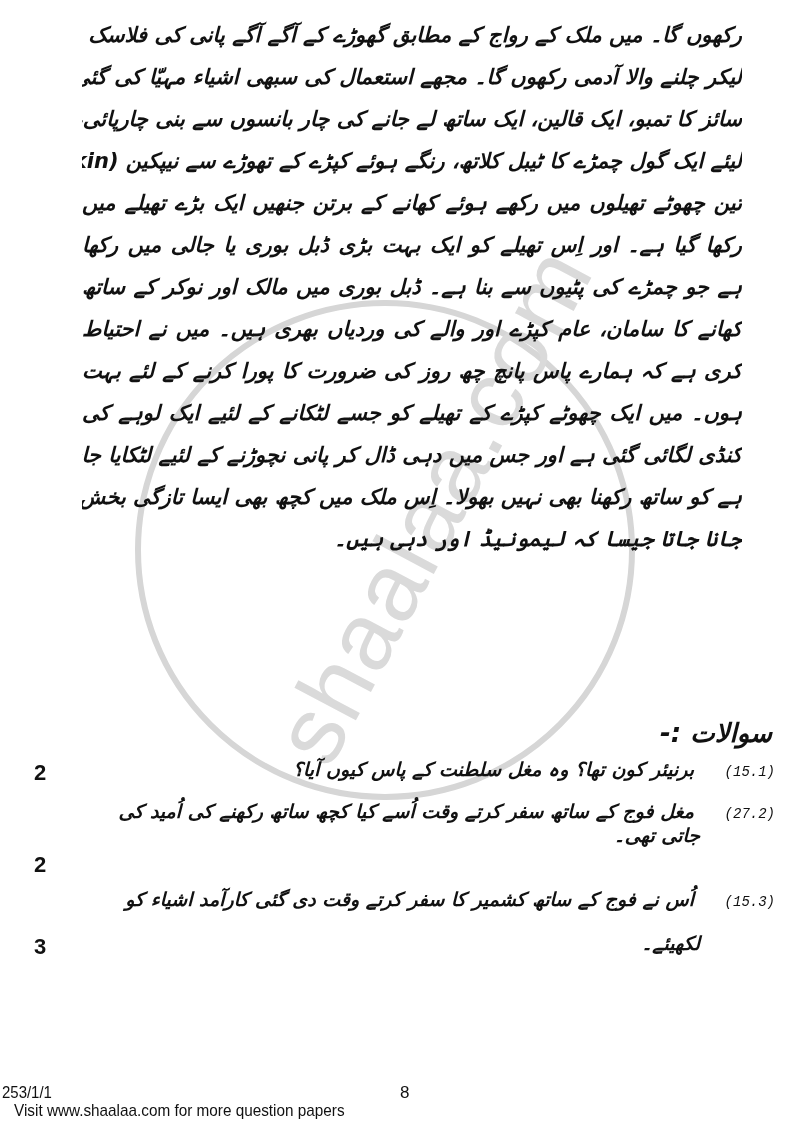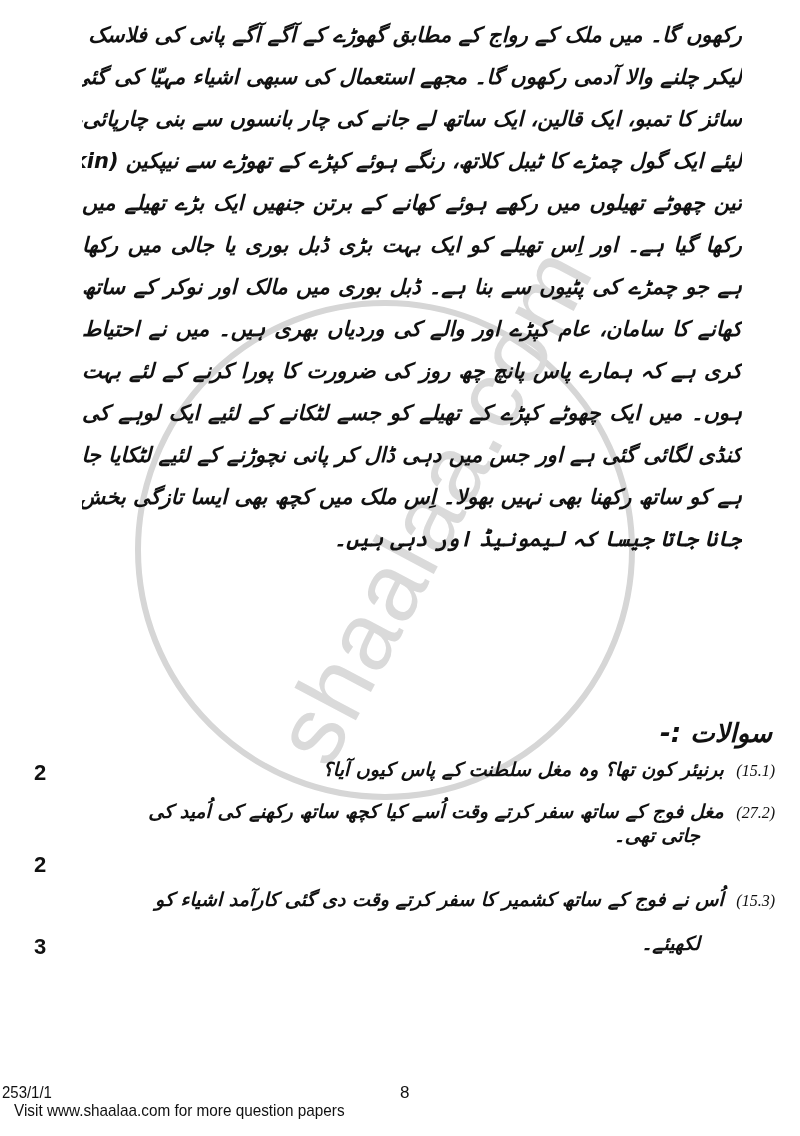--- a/index.html
+++ b/index.html
@@ -73,25 +73,25 @@
     }
     .question {
       position: absolute;
       direction: rtl;
       font-size: 19px;
       font-style: italic;
       font-weight: bold;
       white-space: nowrap;
     }
     .qnum {
-      font-family: Liberation Serif, serif;
+      font-family: Liberation Mono, monospace;
       font-weight: normal;
       font-style: italic;
-      font-size: 16px;
-      margin-left: 6px;
+      font-size: 14px;
+      margin-left: 24px;
       direction: ltr;
       unicode-bidi: embed;
     }
     .marks {
       position: absolute;
       left: 34px;
       font-family: "Liberation Sans", sans-serif;
       font-weight: bold;
       font-size: 22px;
     }

